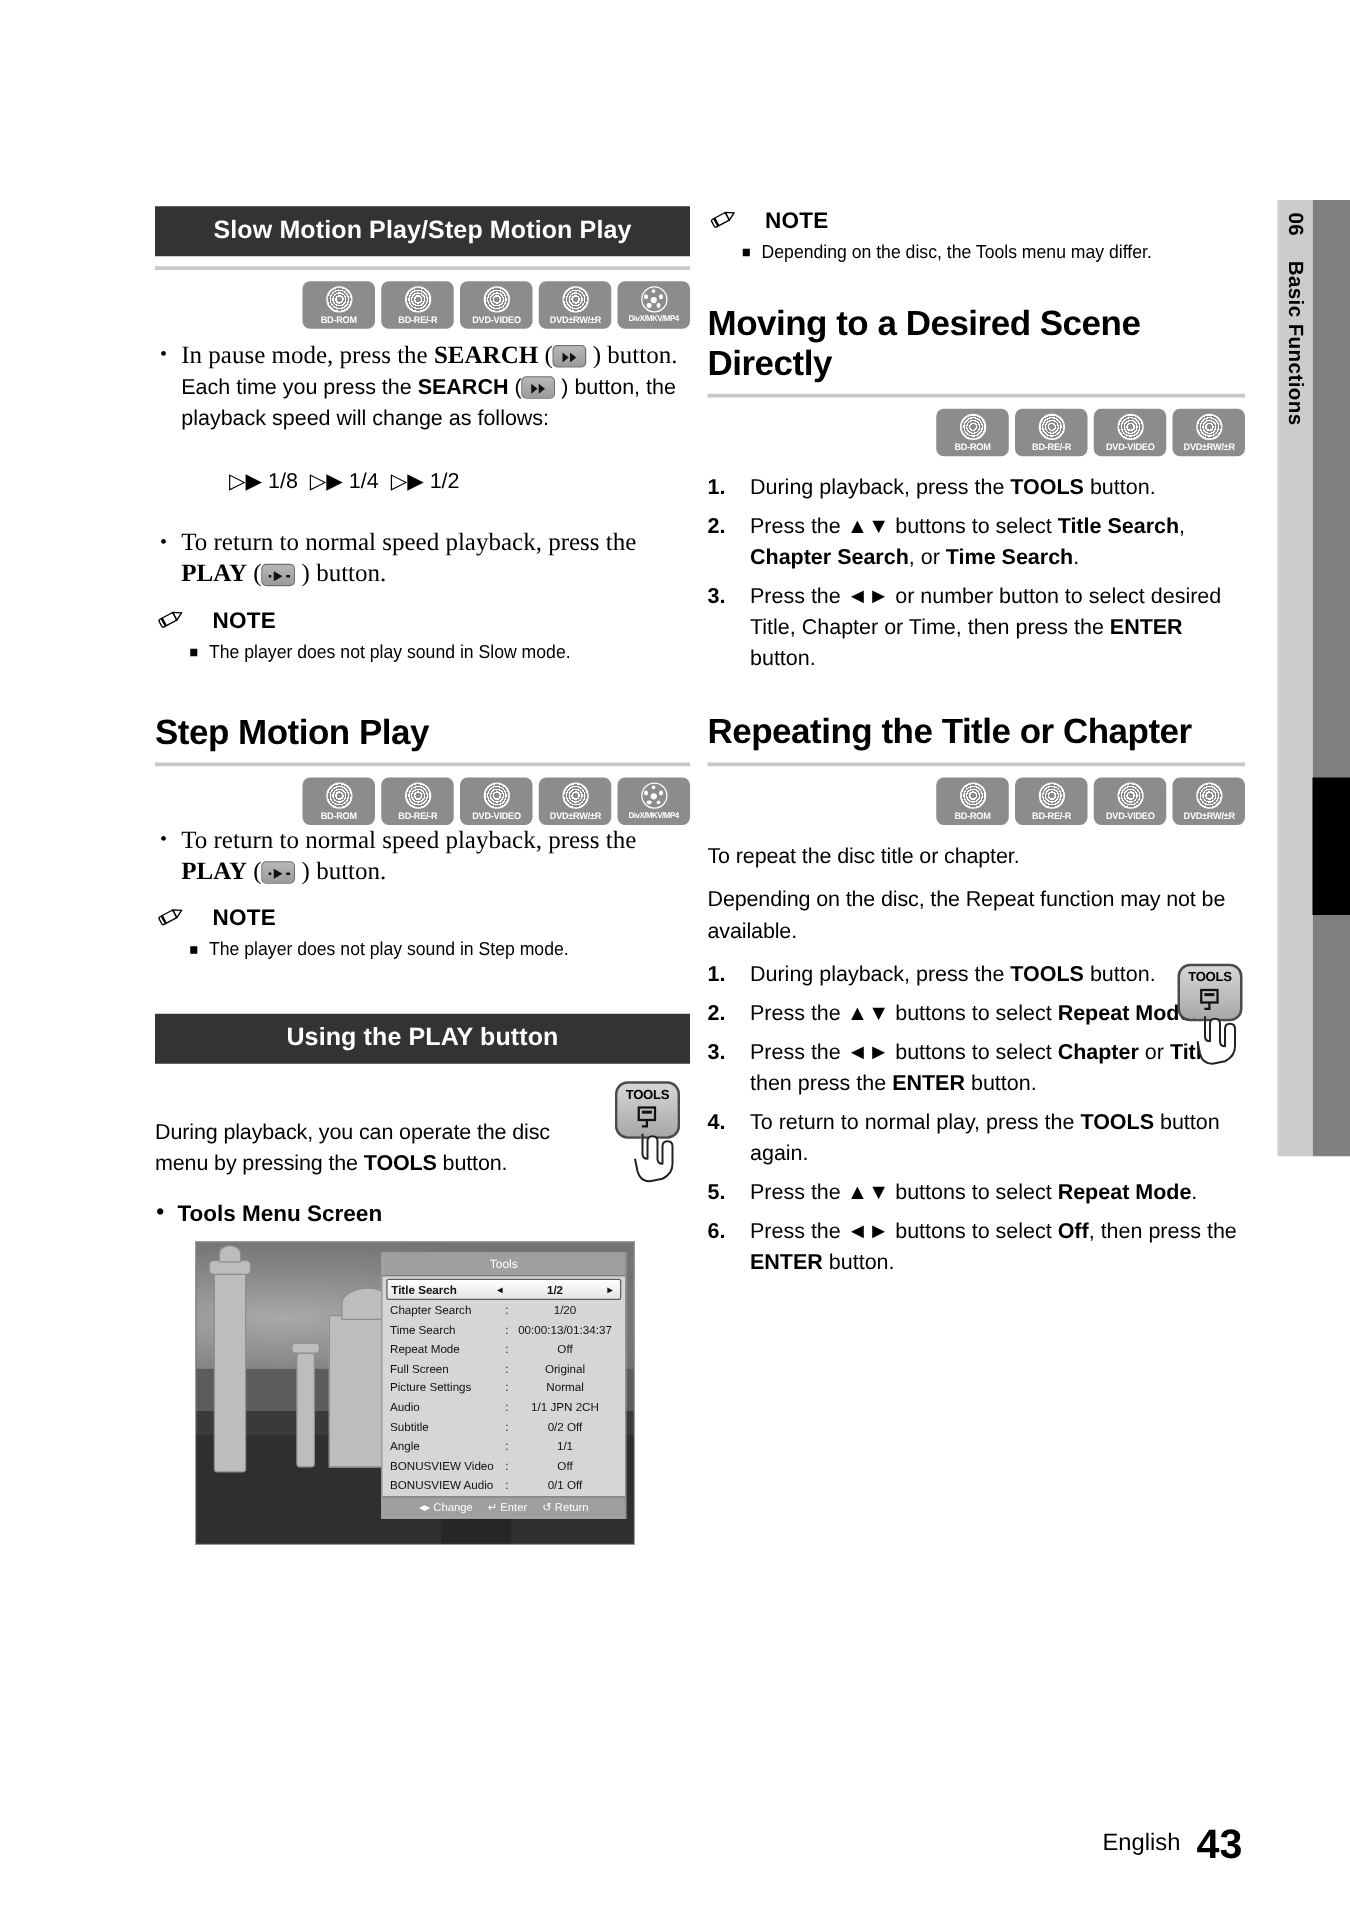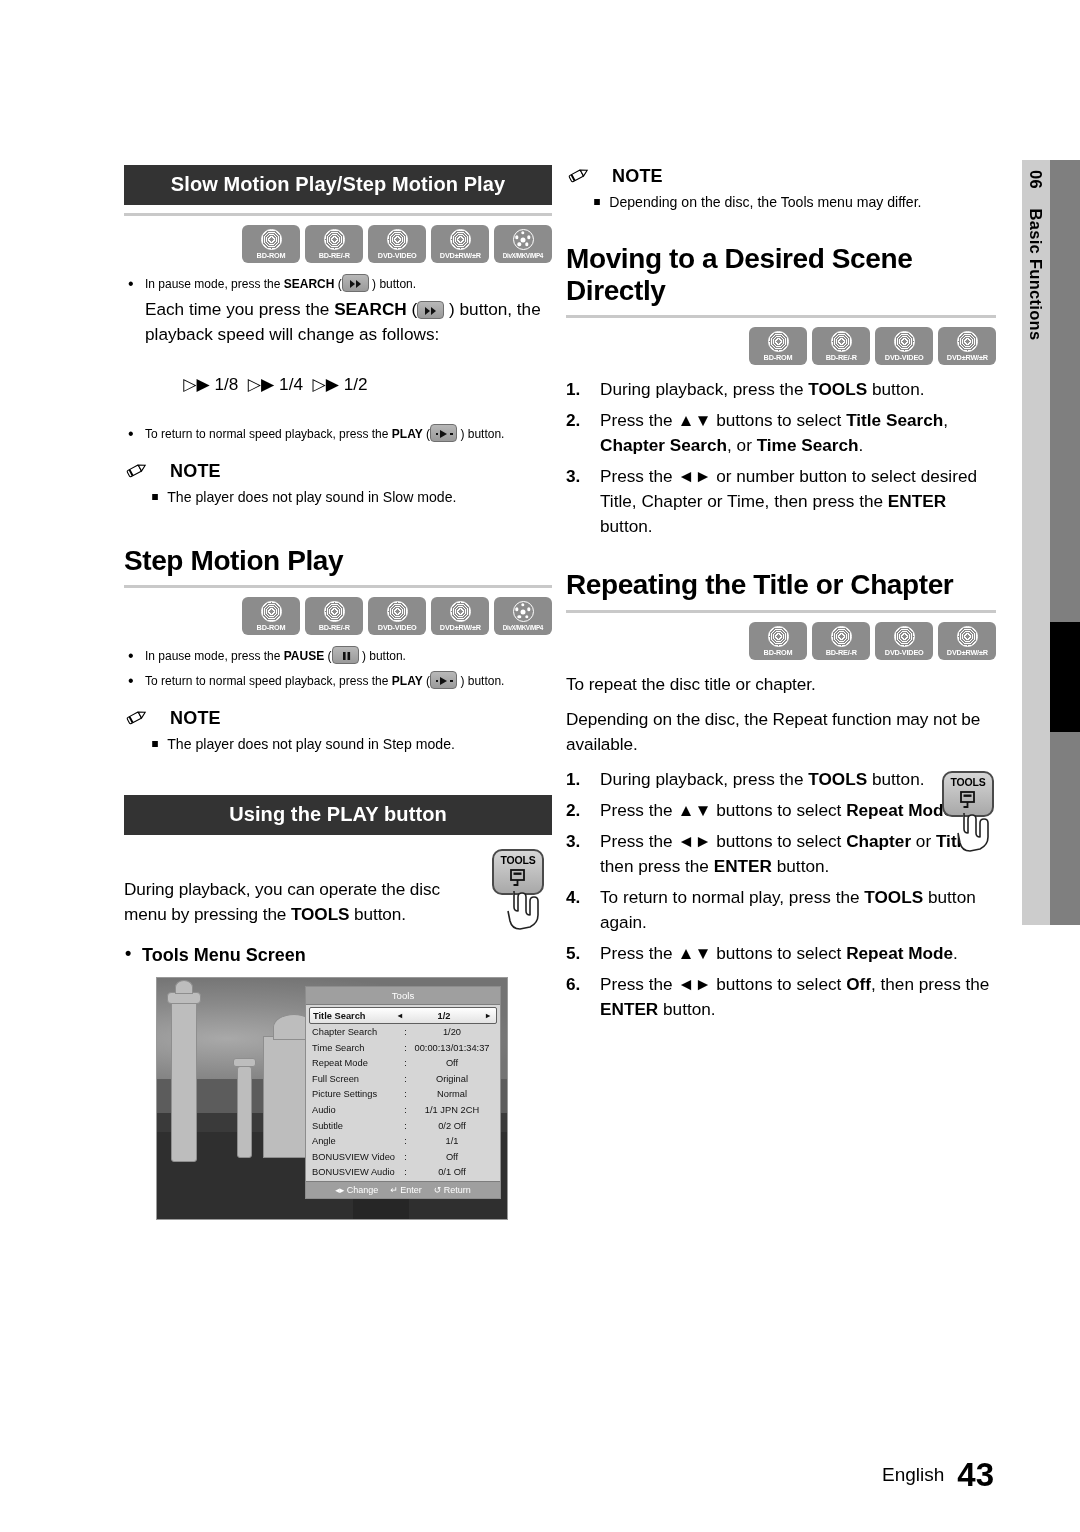--- a/index.html
+++ b/index.html
@@ -158,22 +158,23 @@
     line-height: 25px;
     letter-spacing: -0.1px;
   }
   b, strong { font-weight: bold; }
 
   
   ul.bul { list-style: none; }
   ul.bul > li {
     position: relative;
     padding-left: 21px;
-    font-size: 12px;
+    font-size: 20px;
     line-height: 25px;
+    font-family: Liberation Serif, serif;
   }
   ul.bul > li::before {
     content: "\2022";
     position: absolute;
     left: 4px; top: -1px;
     font-size: 16px;
   }
   .cont { padding-left: 21px; font-size: 17.2px; line-height: 25px; }
 
   
@@ -449,28 +450,20 @@
             <i style="left: 50%; top: 14%; transform: translate(-50%, -50%);"></i>
             <i style="left: 82%; top: 38%; transform: translate(-50%, -50%);"></i>
             <i style="left: 70%; top: 76%; transform: translate(-50%, -50%);"></i>
             <i style="left: 30%; top: 76%; transform: translate(-50%, -50%);"></i>
             <i style="left: 18%; top: 38%; transform: translate(-50%, -50%);"></i>
           </div>
           <div class="lbl tiny">DivX/MKV/MP4</div>
         </div>
       </div>
 
-    <ul class="bul" style="margin-top:9px;">
-      <li>
-        <span>In pause mode, press the </span><b>PAUSE</b> (<span class="keyic"><svg width="27" height="18" viewBox="0 0 27 18">
-              <rect x="10" y="5" width="2.6" height="8" fill="#111"></rect>
-              <rect x="14.5" y="5" width="2.6" height="8" fill="#111"></rect>
-            </svg></span><span> ) button.</span>
-      </li>
-    </ul>
 
     <ul class="bul">
       <li>
         <span>To return to normal speed playback, press the </span><b>PLAY</b> (<span class="keyic"><svg width="27" height="18" viewBox="0 0 27 18">
               <rect x="5" y="8" width="2" height="2" fill="#111"></rect>
               <polygon points="9,5 16,9 9,13" fill="#111"></polygon>
               <rect x="19" y="8" width="3" height="2" fill="#111"></rect>
             </svg></span><span> ) button.</span>
       </li>
     </ul>

